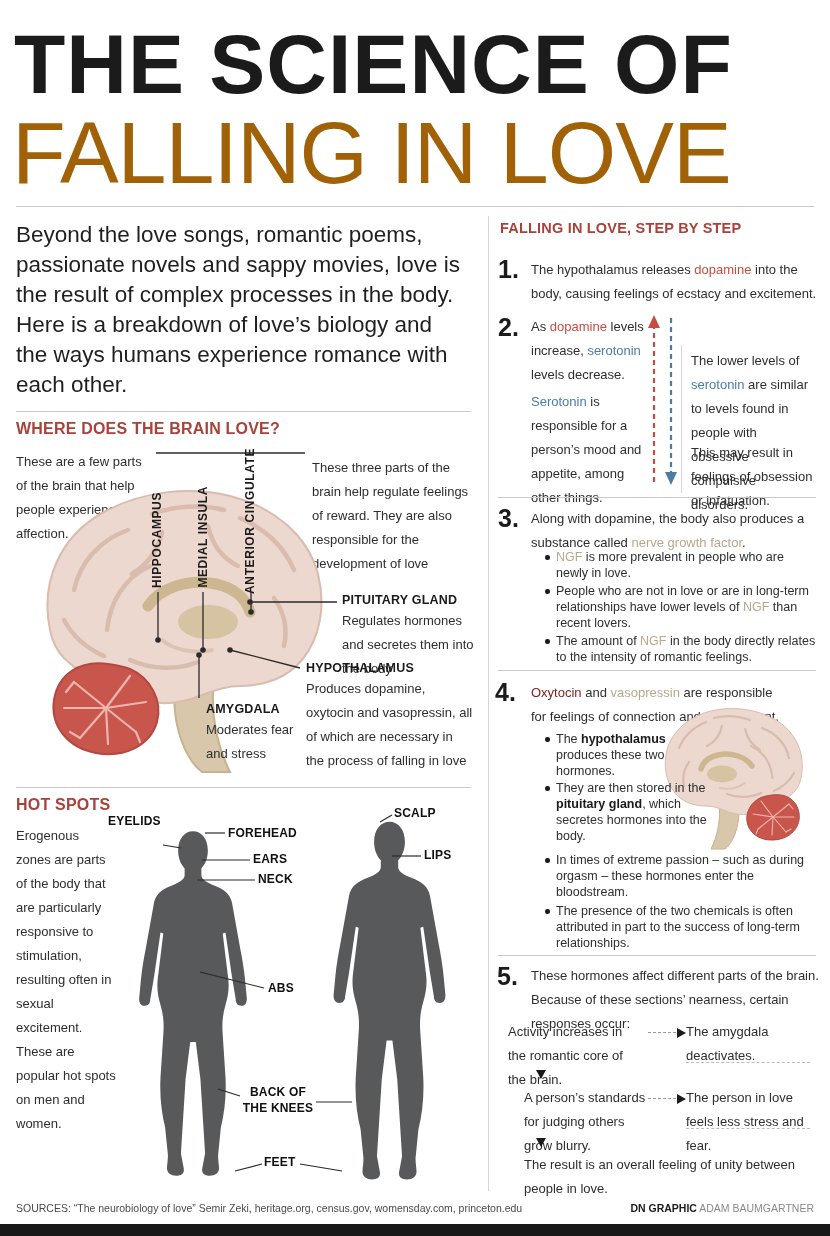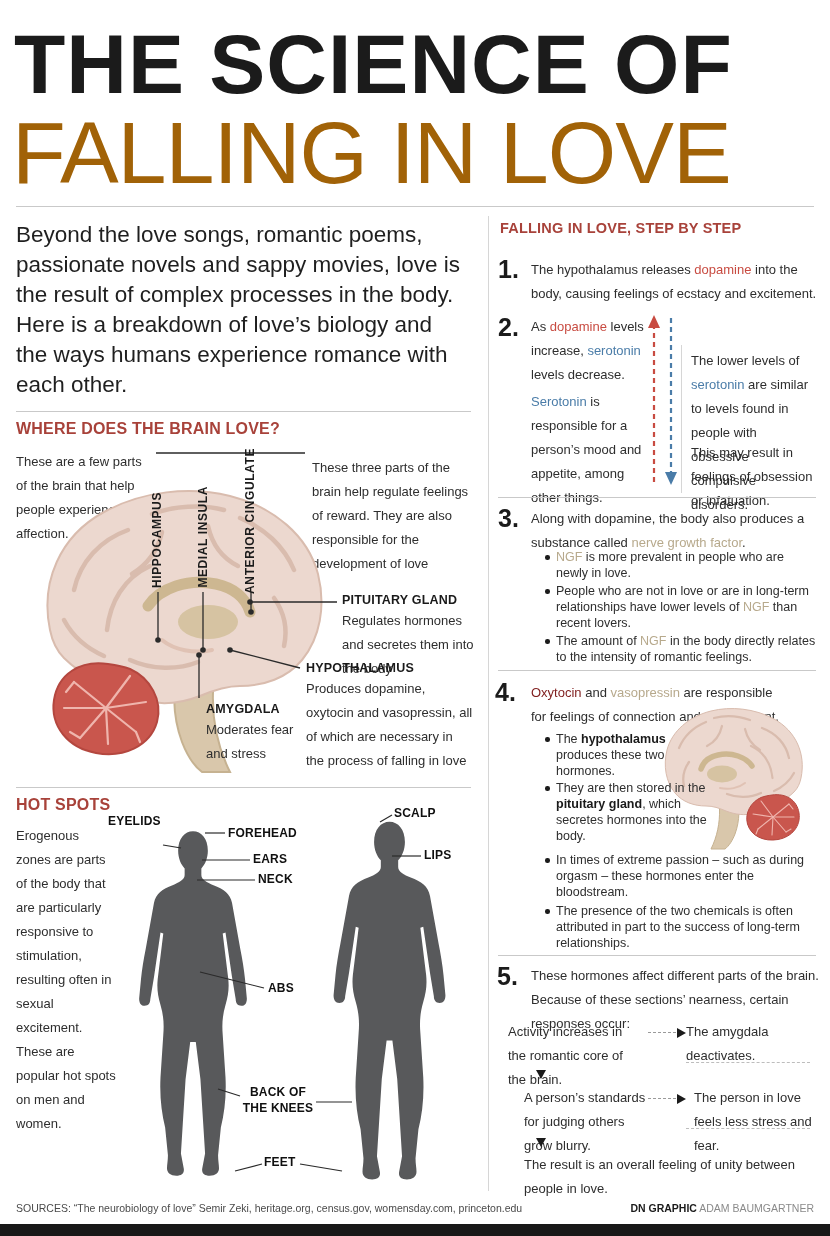--- a/index.html
+++ b/index.html
@@ -206,21 +206,21 @@
   <div class="small" style="left:531px;top:964px;width:288px;"><span>These hormones affect different parts of the brain. Because of these sections’ nearness, certain responses occur:</span></div>
 
   <div class="small" style="left:508px;top:1020px;width:128px;">Activity increases in the romantic core of the brain.</div>
   <div class="harrow" style="left:648px;top:1032px;"></div>
   <div class="small" style="left:686px;top:1020px;width:122px;">The amygdala deactivates.</div>
   <div class="dashrule" style="left:686px;top:1062px;width:124px;"></div>
   <div class="varrow" style="left:536px;top:1070px;"></div>
 
   <div class="small" style="left:524px;top:1086px;width:132px;">A person’s standards for judging others grow blurry.</div>
   <div class="harrow" style="left:648px;top:1098px;"></div>
-  <div class="small" style="left:686px;top:1086px;width:122px;margin-left:8px;">The person in love feels less stress and fear.</div>
+  <div class="small" style="left:686px;top:1086px;width:122px;">The person in love feels less stress and fear.</div>
   <div class="dashrule" style="left:686px;top:1128px;width:124px;"></div>
   <div class="varrow" style="left:536px;top:1138px;"></div>
 
   <div class="small" style="left:524px;top:1153px;width:292px;">The result is an overall feeling of unity between people in love.</div>
 
   <div class="footer-src" style="left:16px;top:1202px;">SOURCES: “The neurobiology of love” Semir Zeki, heritage.org, census.gov, womensday.com, princeton.edu</div>
   <div class="footer-credit" style="right:16px;top:1202px;width:280px;">
     <b>DN GRAPHIC</b><span> ADAM BAUMGARTNER</span>
   </div>
   <div class="blackbar" style="left:0;top:1224px;width:830px;height:12px;"></div>

